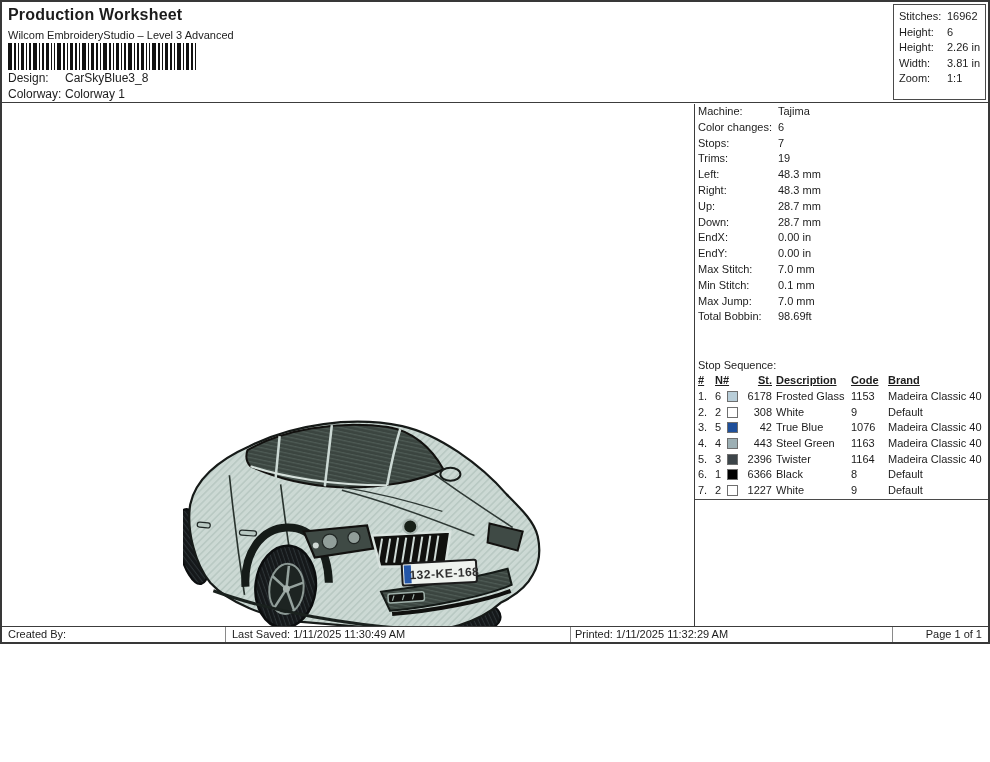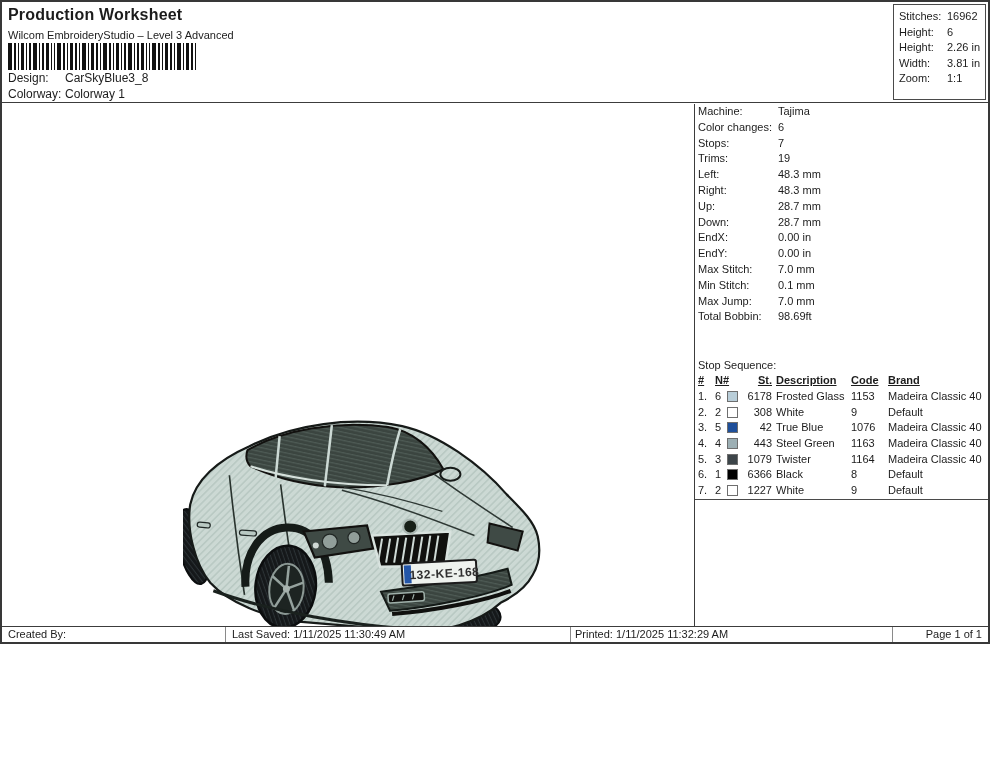--- a/index.html
+++ b/index.html
@@ -284,21 +284,21 @@
         <span class="c-swatch" style="background-color: rgb(156, 175, 180);"></span>
         <span class="c-st">443</span>
         <span class="c-desc">Steel Green</span>
         <span class="c-code">1163</span>
         <span class="c-brand">Madeira Classic 40</span>
       </div>
       <div class="ss-row">
         <span class="c-num">5.</span>
         <span class="c-needle">3</span>
         <span class="c-swatch" style="background-color: rgb(61, 69, 73);"></span>
-        <span class="c-st">1079</span>
+        <span class="c-st">2396</span>
         <span class="c-desc">Twister</span>
         <span class="c-code">1164</span>
         <span class="c-brand">Madeira Classic 40</span>
       </div>
       <div class="ss-row">
         <span class="c-num">6.</span>
         <span class="c-needle">1</span>
         <span class="c-swatch" style="background-color: rgb(0, 0, 0);"></span>
         <span class="c-st">6366</span>
         <span class="c-desc">Black</span>

